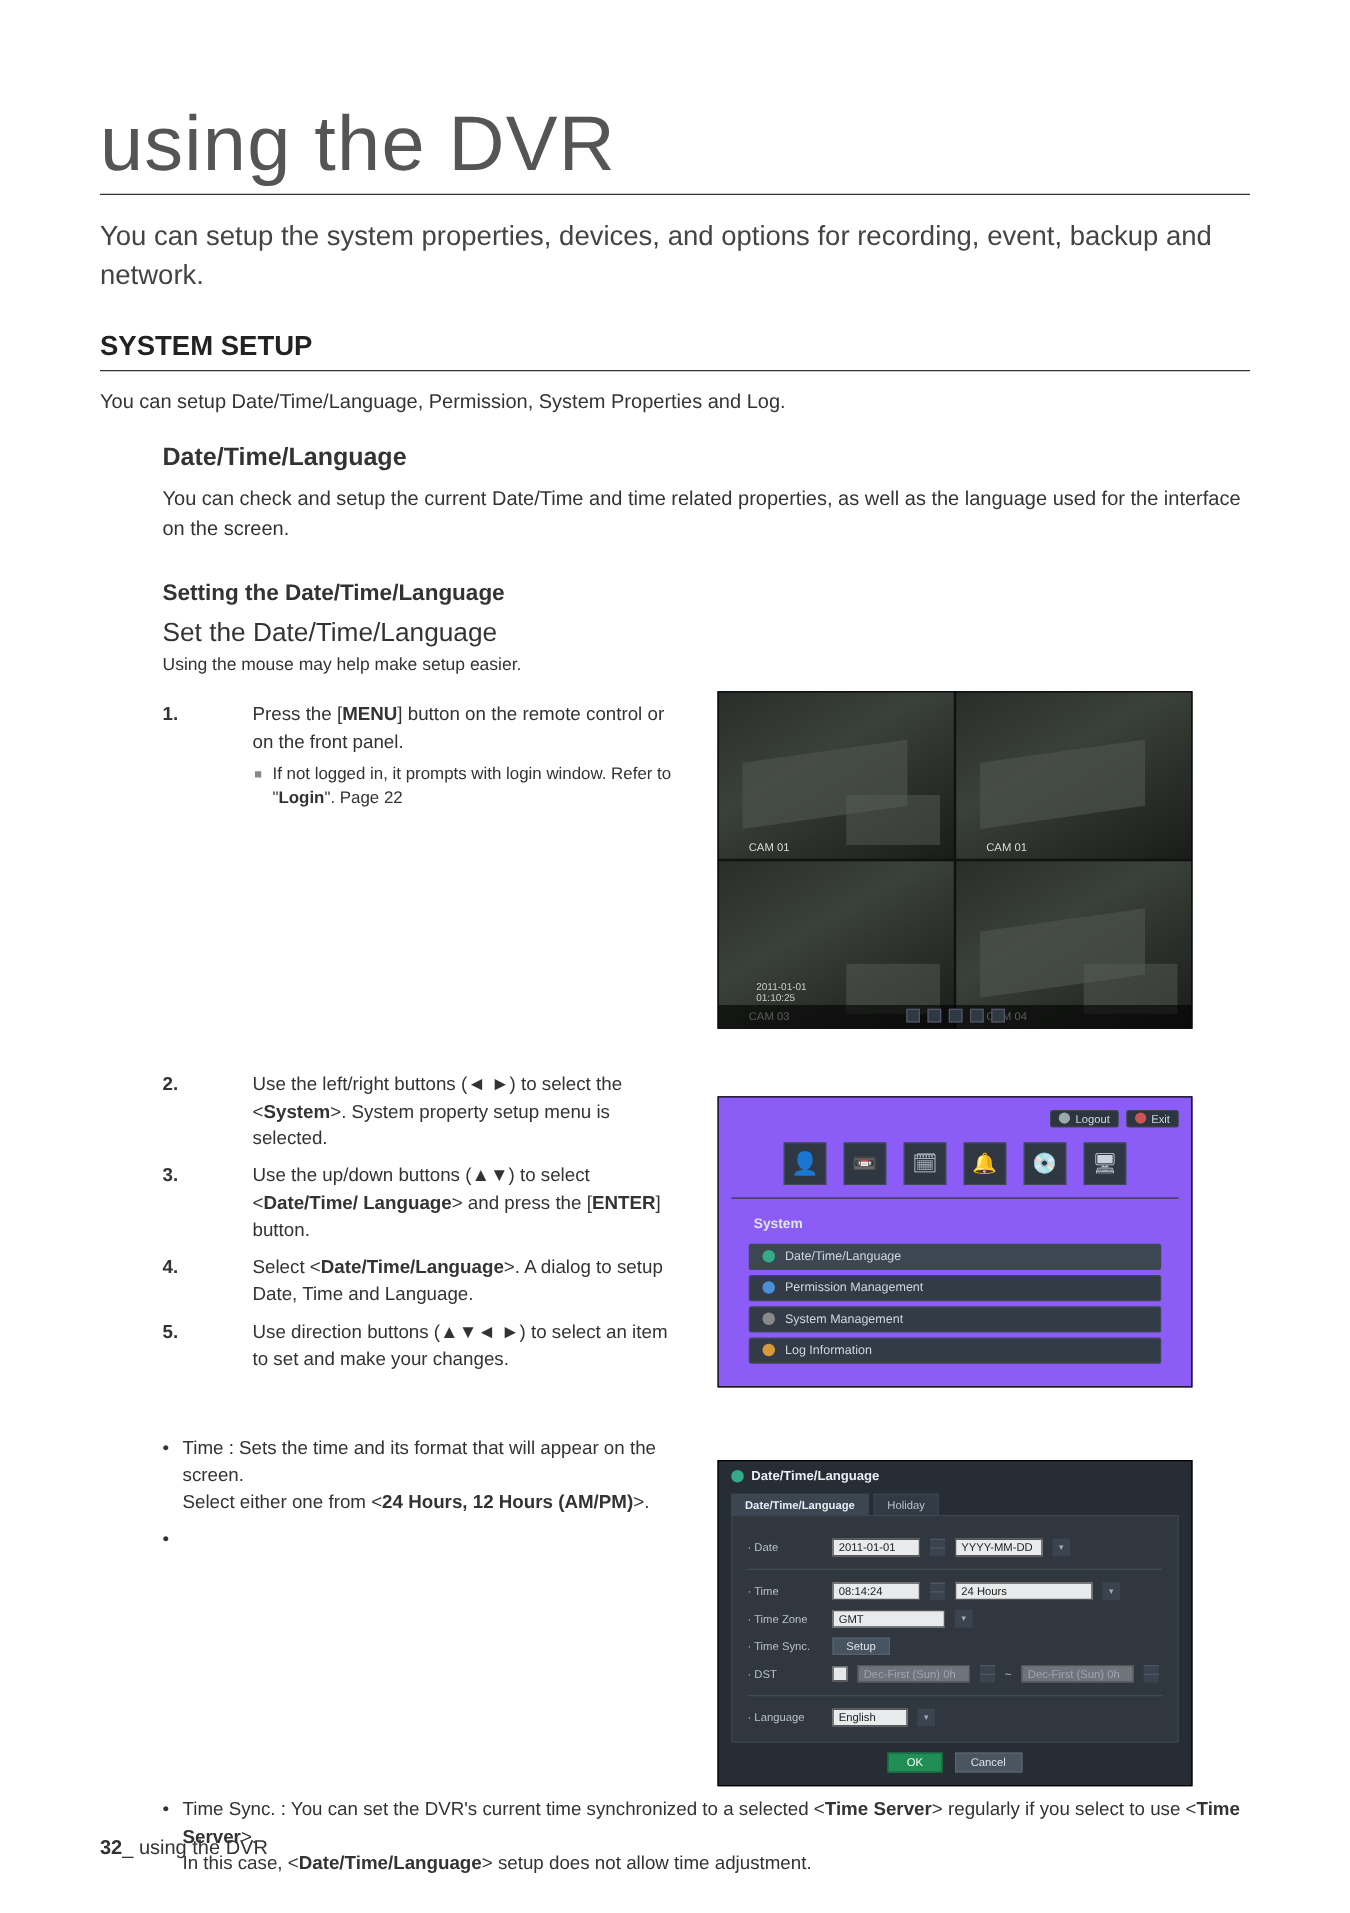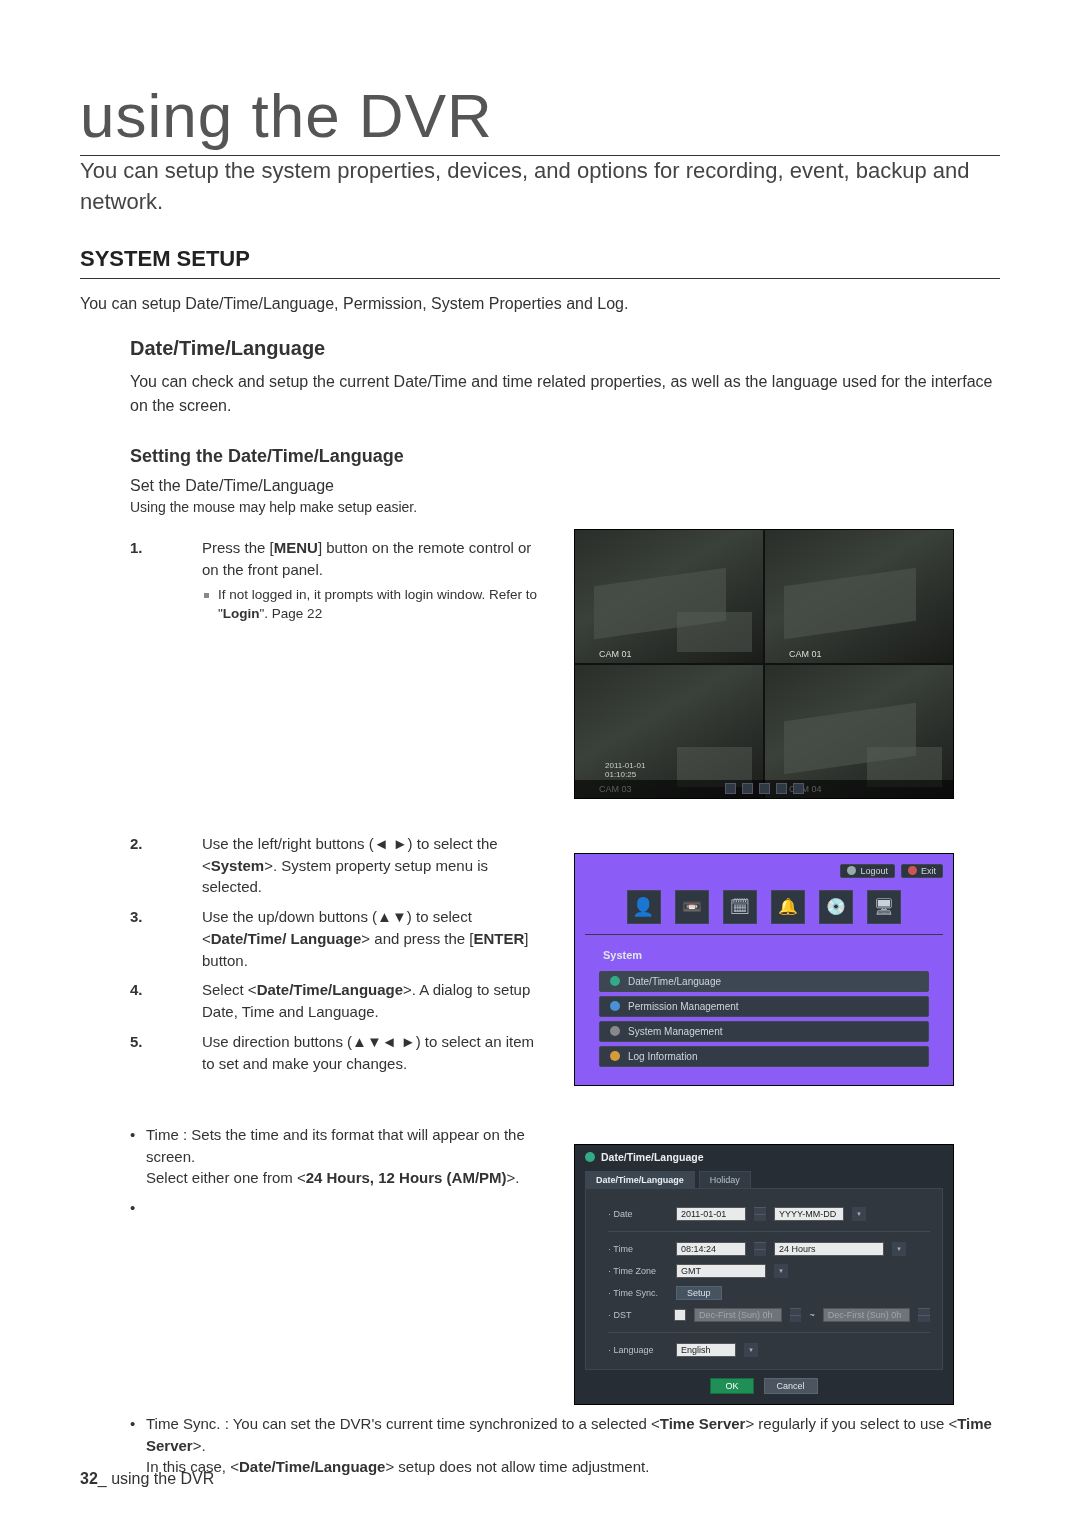--- a/index.html
+++ b/index.html
@@ -18,21 +18,21 @@
     color: #555;
     border-bottom: 1px solid #333;
     padding-bottom: 4px;
     letter-spacing: 1px;
     font-family: "Segoe UI Light", "Helvetica Neue Light", Arial, sans-serif;
   }
   .intro {
     font-size: 22px;
     font-weight: 300;
     color: #444;
-    margin-top: 0;
+    margin-top: 18px;
     line-height: 1.4;
   }
   .sec-head {
     font-size: 22px;
     font-weight: 700;
     color: #222;
     margin-top: 28px;
     border-bottom: 1px solid #333;
     padding-bottom: 6px;
   }
@@ -55,21 +55,21 @@
     line-height: 1.5;
   }
   .subsub-head {
     font-size: 18px;
     font-weight: 700;
     color: #333;
     margin-top: 28px;
     margin-left: 50px;
   }
   .plain {
-    font-size: 16px;
+    font-size: 21px;
     margin-top: 10px;
     margin-left: 50px;
   }
   .small-note {
     font-size: 14px;
     margin-left: 50px;
     margin-top: 4px;
   }
   .two-col {
     display: flex;
@@ -258,21 +258,21 @@
     background: #323a43;
     border: 1px solid #3d4650;
     border-bottom: none;
     color:#b8c0c8;
   }
   .tab.active { background:#3c4651; color:#e8edf1; font-weight:700;}
   .dtl-body {
     background:#30373f;
     margin: 0 10px 8px 10px;
     border:1px solid #3d4650;
-    padding: 10px 12px 12px 22px;
+    padding: 10px 12px 12px 12px;
   }
   .frow { display:flex; align-items:center; gap:8px; margin-top:8px; font-size:9px;}
   .flabel { width:60px; color:#b9c1c9;}
   .fld {
     background:#e8eaec; color:#222; border:1px solid #555; height:14px;
     padding: 0 4px; display:inline-flex; align-items:center;
   }
   .fld.w70{width:70px;} .fld.w60{width:60px;} .fld.w90{width:90px;} .fld.w110{width:110px;}
   .spin { width:12px; height:14px; background:#3b444e; display:flex; flex-direction:column;}
   .spin::before,.spin::after{content:"";flex:1;border-top:1px solid #556;}

